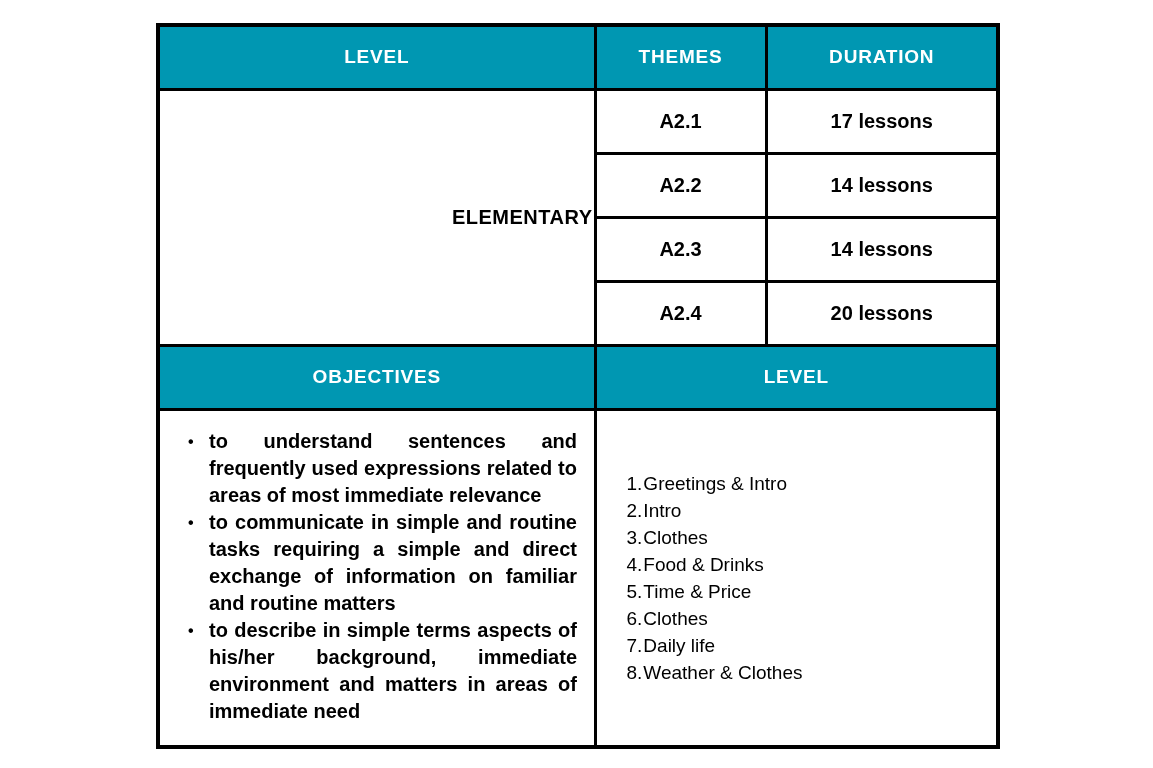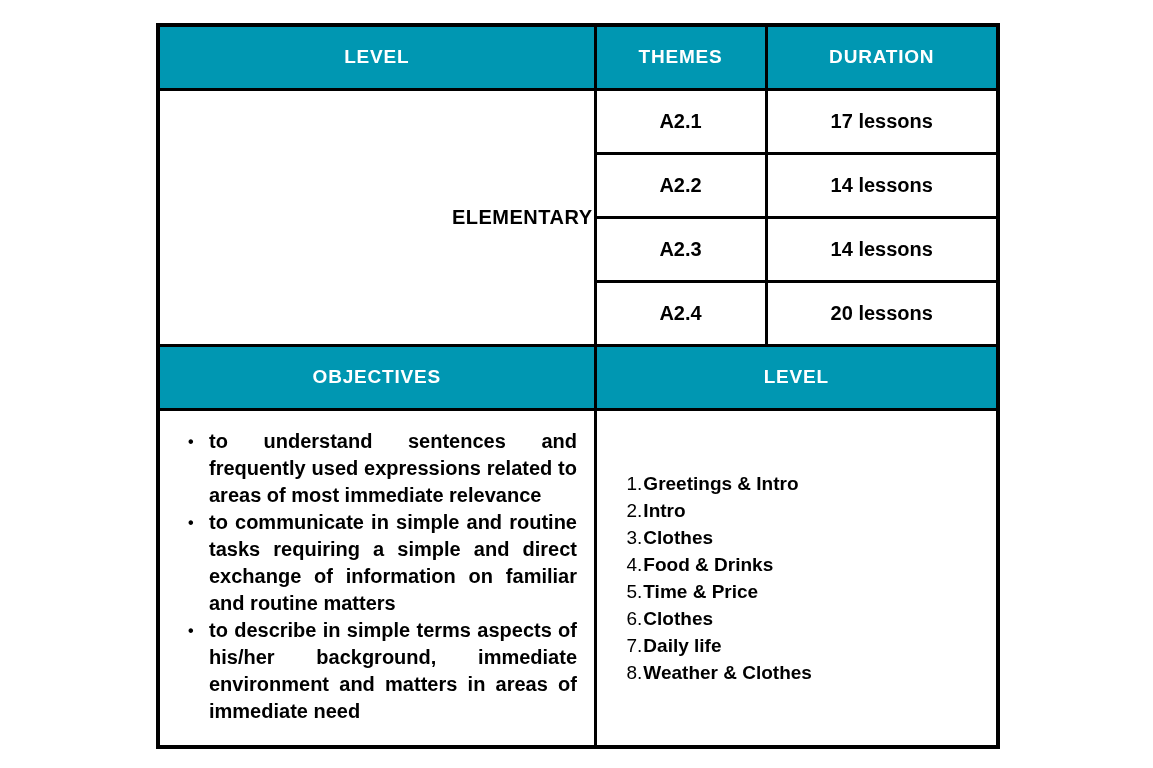--- a/index.html
+++ b/index.html
@@ -99,21 +99,21 @@
     display: flex;
     align-items: baseline;
     font-size: 19px;
     line-height: 27px;
   }
   ol.themes-list .theme-num {
     font-weight: normal;
     white-space: pre;
   }
   ol.themes-list .theme-label {
-    font-weight: bold;
+    font-weight: normal;
     margin-left: 1px;
   }
 </style>
 </head>
 <body>
 
 <div class="page">
   <table class="course-table">
     <colgroup>
       <col class="c-level">

